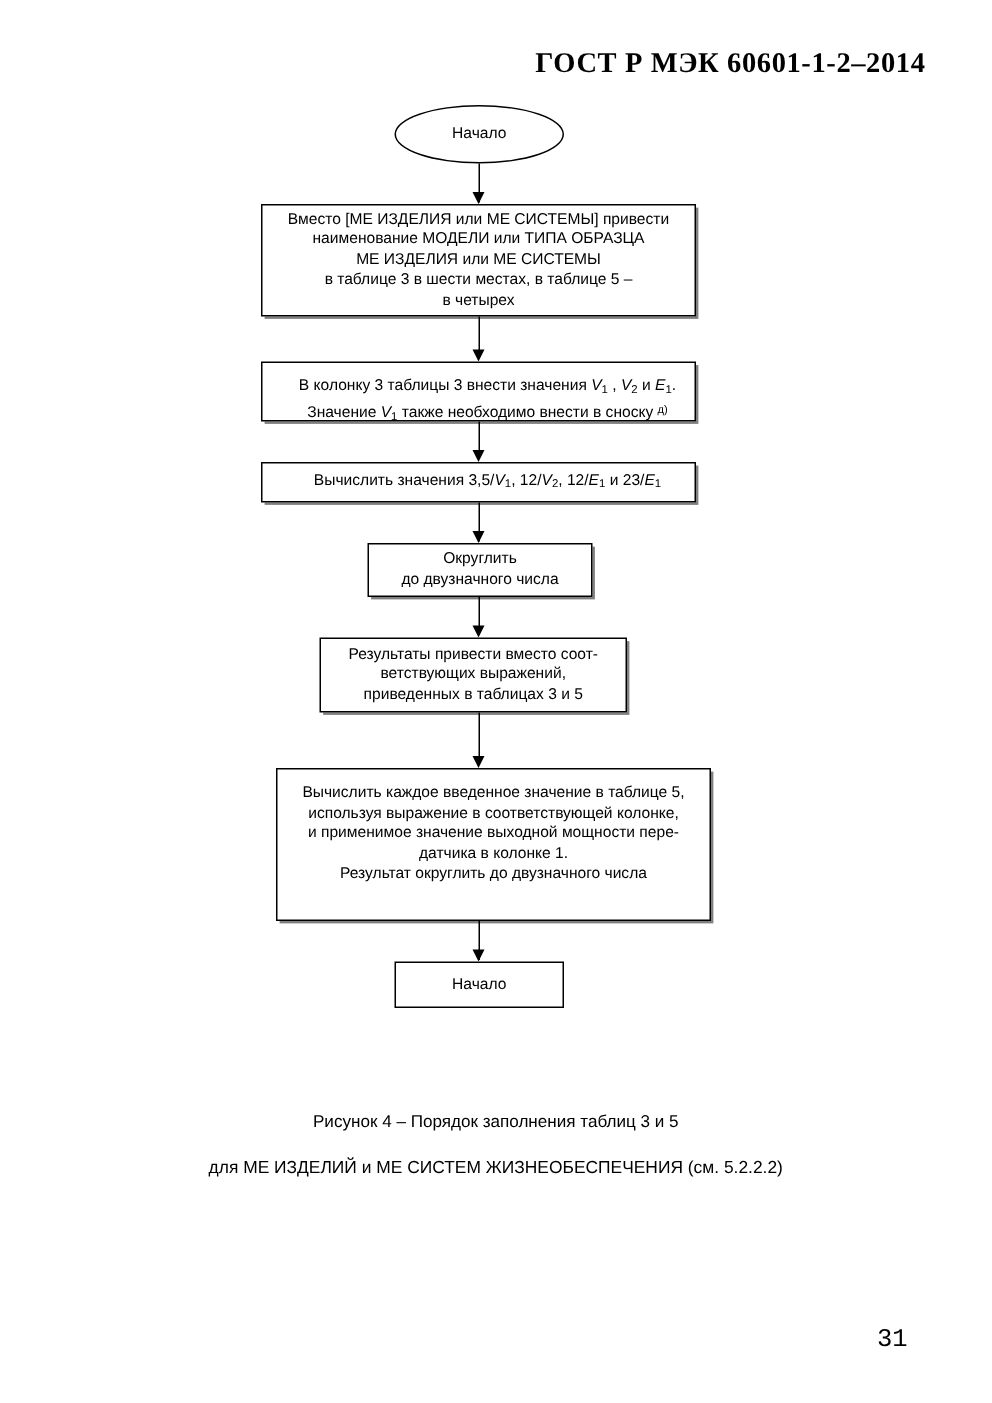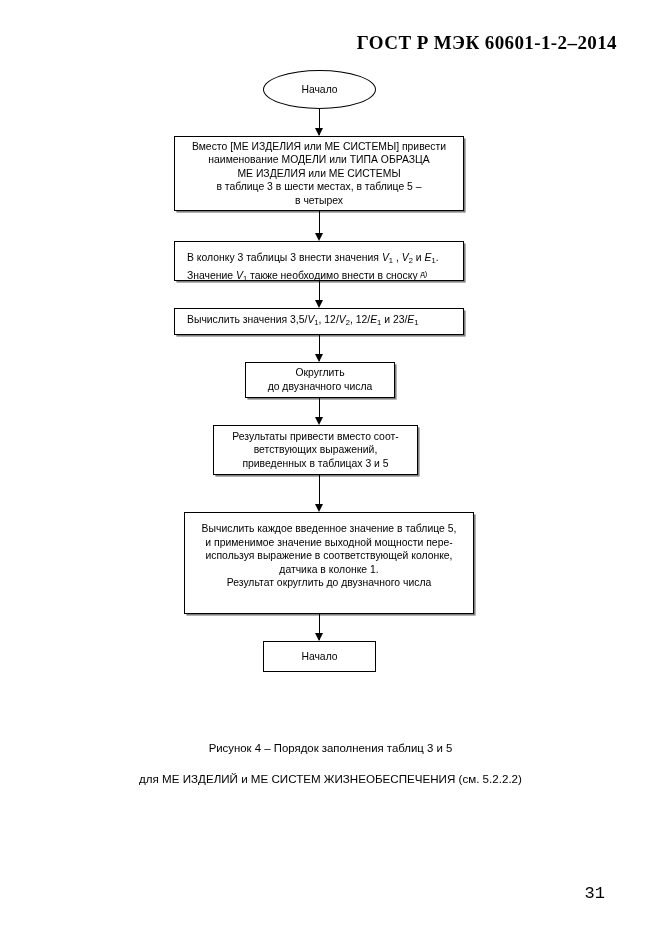--- a/index.html
+++ b/index.html
@@ -58,21 +58,21 @@
   .node.terminator {
     border-radius: 50%;
     border-width: 1.2px;
   }
 
   .node.top-aligned {
     justify-content: flex-start;
     padding-top: 9px;
   }
   .node.left-aligned {
-    align-items: flex-start;
+    align-items: center;
     text-align: left;
     padding-left: 12px;
   }
 
   
   .var { font-style: italic; }
   .var sub, .sub { font-size: 7.6px; vertical-align: -0.22em; font-style: normal; }
   .sup { font-size: 7.4px; vertical-align: 0.42em; }
 
   
@@ -162,22 +162,22 @@
     <span class="line">Результаты привести вместо соот-</span>
     <span class="line">ветствующих выражений,</span>
     <span class="line">приведенных в таблицах 3 и 5</span>
   </div>
 
   <div class="conn" style="left:318.7px; top:475px; height:35px;"></div>
   <div class="arrowhead" style="left:315px; top:504px;"></div>
 
   <div class="node shadowed top-aligned" style="left:184px; top:512px; width:290px; height:102px;">
     <span class="line">Вычислить каждое введенное значение в таблице 5,</span>
+    <span class="line">используя выражение в соответствующей колонке,</span>
     <span class="line">и применимое значение выходной мощности пере-</span>
-    <span class="line">используя выражение в соответствующей колонке,</span>
     <span class="line">датчика в колонке 1.</span>
     <span class="line">Результат округлить до двузначного числа</span>
   </div>
 
   <div class="conn" style="left:318.7px; top:614px; height:26px;"></div>
   <div class="arrowhead" style="left:315px; top:633px;"></div>
 
   <div class="node" style="left:263px; top:641px; width:113px; height:31px;">
     <span class="line">Начало</span>
   </div>

